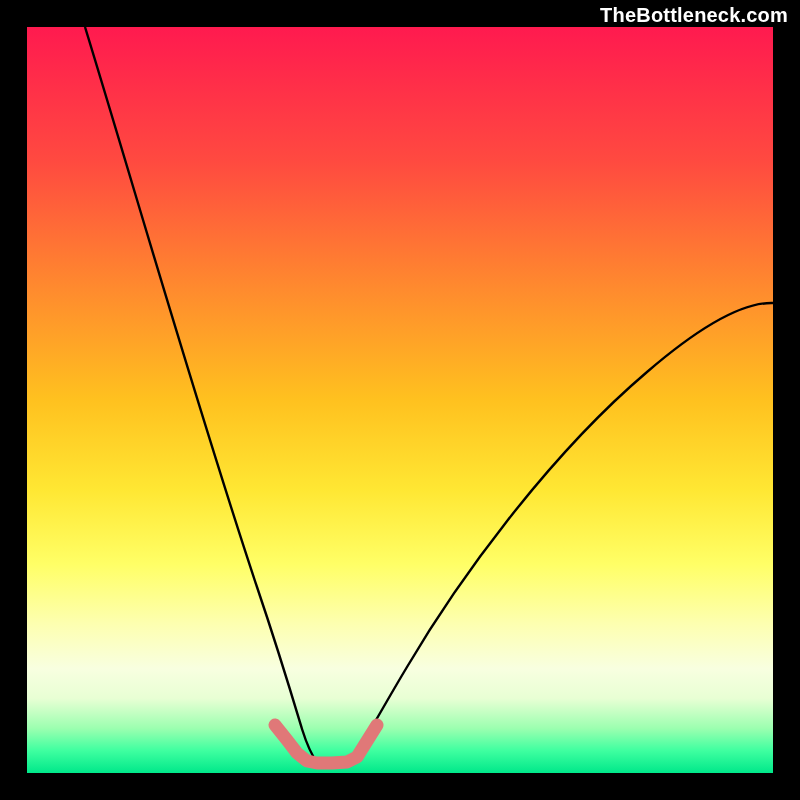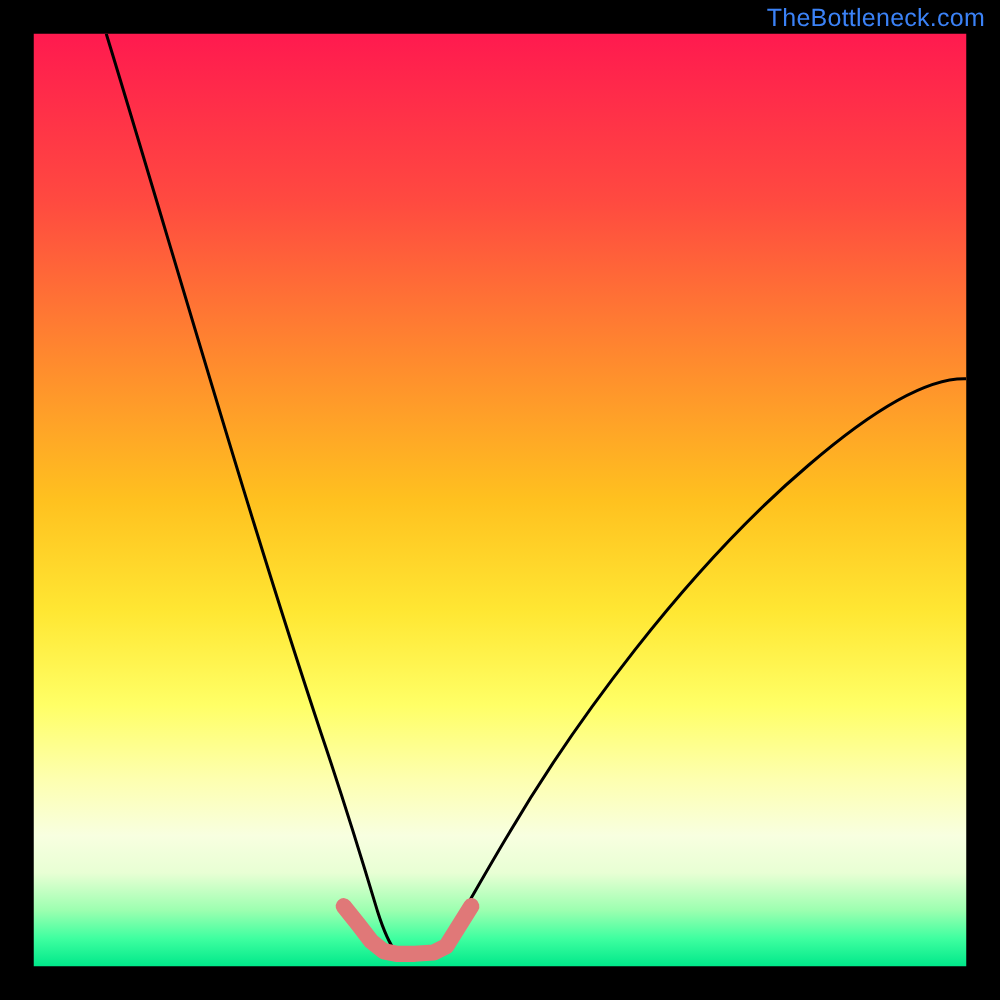--- a/index.html
+++ b/index.html
@@ -45,24 +45,24 @@
     position: absolute;
     left: 0;
     top: 0;
     width: 746px;
     height: 746px;
   }
   .watermark {
     position: absolute;
     top: 4px;
     right: 12px;
-    color: #3b82f6;
+    color: #ffffff;
     font-size: 20px;
     letter-spacing: 0.2px;
-    font-weight: 400;
+    font-weight: 700;
     user-select: none;
   }
 </style>
 </head>
 <body>
 
 <div class="frame">
   <div class="watermark">TheBottleneck.com</div>
 
   <div class="plot">

